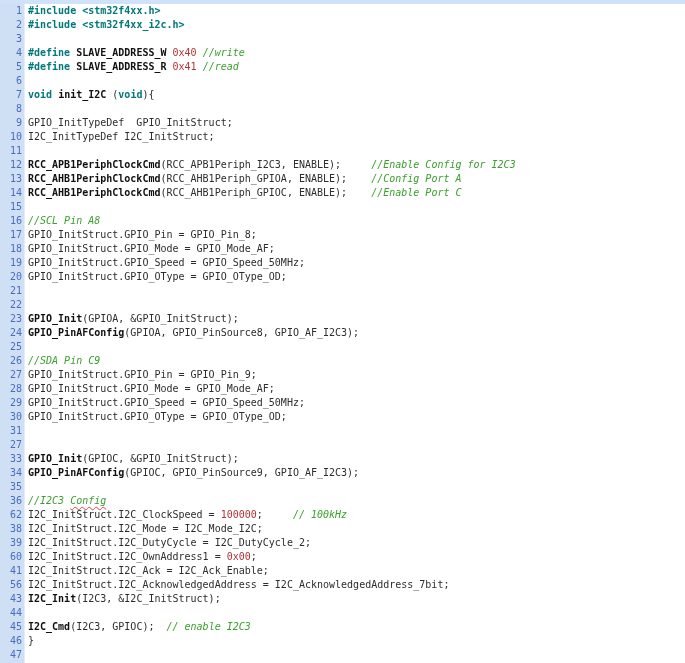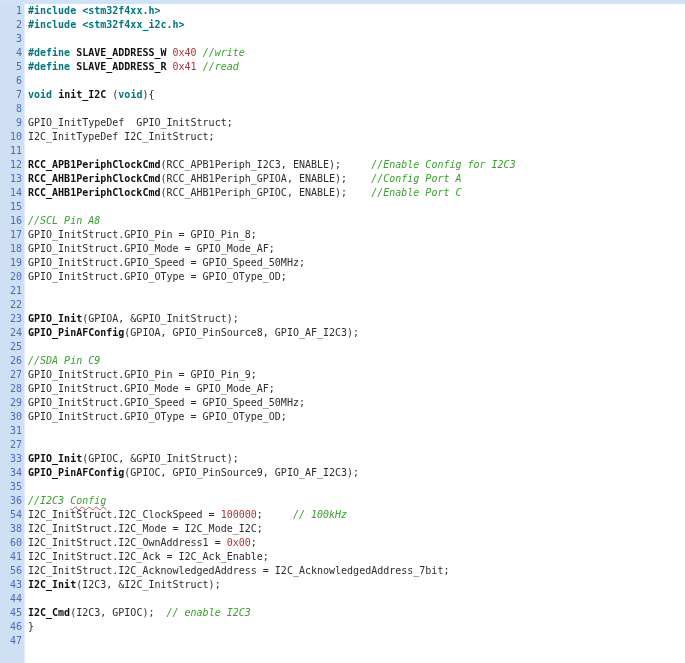--- a/index.html
+++ b/index.html
@@ -173,26 +173,30 @@
       </div>
       <div class="row">
         <span class="ln">35</span>
         <span class="code"></span>
       </div>
       <div class="row">
         <span class="ln">36</span>
         <span class="code"><span class="tk-c">//I2C3 </span><span class="tk-cw">Config</span></span>
       </div>
       <div class="row">
-        <span class="ln">54</span>
+        <span class="ln">62</span>
         <span class="code"><span class="tk-p">I2C_InitStruct.I2C_ClockSpeed = </span><span class="tk-n">100000</span><span class="tk-p">;     </span><span class="tk-c">// 100kHz</span></span>
       </div>
       <div class="row">
         <span class="ln">38</span>
         <span class="code"><span class="tk-p">I2C_InitStruct.I2C_Mode = I2C_Mode_I2C;</span></span>
+      </div>
+      <div class="row">
+        <span class="ln">39</span>
+        <span class="code"><span class="tk-p">I2C_InitStruct.I2C_DutyCycle = I2C_DutyCycle_2;</span></span>
       </div>
       <div class="row">
         <span class="ln">60</span>
         <span class="code"><span class="tk-p">I2C_InitStruct.I2C_OwnAddress1 = </span><span class="tk-n">0x00</span><span class="tk-p">;</span></span>
       </div>
       <div class="row">
         <span class="ln">41</span>
         <span class="code"><span class="tk-p">I2C_InitStruct.I2C_Ack = I2C_Ack_Enable;</span></span>
       </div>
       <div class="row">

